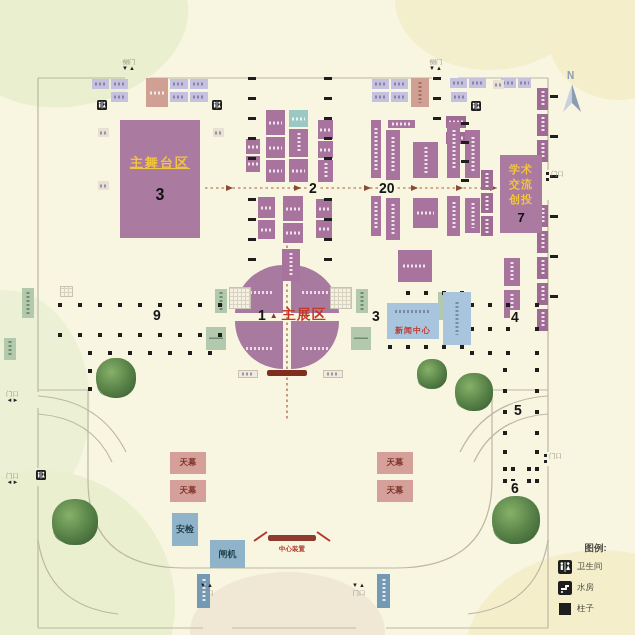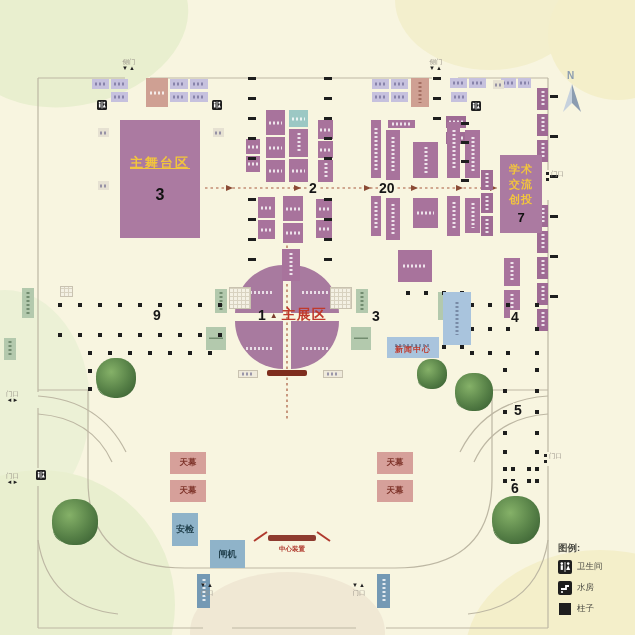--- a/index.html
+++ b/index.html
@@ -58,23 +58,23 @@
   #academic .ln{font-size:11px;font-weight:bold;color:#f2c53d;letter-spacing:1px;line-height:1.25;}
   #academic .no{font-size:13px;font-weight:bold;color:#111;margin-top:2px;}
   .quad{position:absolute;width:48px;height:48px;background:#a87a9f;overflow:hidden;}
   .quad::after{content:"";position:absolute;top:55%;left:22%;right:22%;height:3px;
     background:repeating-linear-gradient(90deg,rgba(255,255,255,.75) 0 2px,transparent 2px 4px);}
   #exhibitRow{position:absolute;left:258px;top:306px;display:flex;align-items:center;
               gap:4px;z-index:6;}
   #exhibitRow .n1{font-size:14px;font-weight:bold;color:#161616;}
   #exhibitRow .ar{font-size:8px;color:#7a3a2c;}
   #exhibitRow .mz{font-size:14px;font-weight:bold;color:#c0392b;letter-spacing:1px;}
-  #news{left:387px;top:303px;width:52px;height:21px;background:#a9c4dd;z-index:4;
+  #news{left:387px;top:303px;width:52px;height:36px;background:#a9c4dd;z-index:4;
         justify-content:flex-end;padding-bottom:3px;position:absolute;display:flex;
-        flex-direction:column;align-items:center;margin-top:34px;}
+        flex-direction:column;align-items:center;}
   #news::before{content:"";position:absolute;top:7px;left:8px;right:8px;height:3px;
     background:repeating-linear-gradient(90deg,rgba(70,80,110,.5) 0 2px,transparent 2px 4px);}
   #news .nm{font-size:8px;font-weight:bold;color:#c0392b;letter-spacing:1px;}
   #news2{position:absolute;left:443px;top:292px;width:28px;height:53px;background:#a9c4dd;z-index:4;}
   #news2::after{content:"";position:absolute;left:50%;top:18%;bottom:18%;width:3px;
     transform:translateX(-50%);
     background:repeating-linear-gradient(180deg,rgba(70,80,110,.5) 0 2px,transparent 2px 4px);}
   #fountain{position:absolute;left:247px;top:432px;width:90px;height:90px;border-radius:50%;
     background:#cbd9f2;box-shadow:0 0 0 5px #dde6f8,0 0 0 6px #c3d2ee,inset 0 0 0 10px rgba(255,255,255,.35);
     display:flex;align-items:center;justify-content:center;z-index:4;}
@@ -84,21 +84,21 @@
   #turnstile{left:210px;top:540px;width:35px;height:28px;background:#8fb3c9;}
   #security .nm,#turnstile .nm{font-size:9px;font-weight:bold;color:#23424f;}
   #centerInstall{position:absolute;left:252px;top:528px;width:80px;height:28px;z-index:4;text-align:center;}
   #centerInstall .bar{position:absolute;left:16px;top:7px;width:48px;height:6px;background:#8e3b2f;border-radius:2px;}
   #centerInstall .nm{position:absolute;left:0;right:0;top:17px;font-size:6.5px;color:#b03a2e;font-weight:bold;}
   #midbar{position:absolute;left:267px;top:370px;width:40px;height:6px;background:#7e2d1e;border-radius:2px;z-index:4;}
   #plazaDisc{position:absolute;left:190px;top:572px;width:195px;height:120px;border-radius:50%;
              background:#f0e8d4;z-index:1;}
   #compass{position:absolute;left:556px;top:70px;width:36px;height:52px;z-index:6;}
   #compass .n{position:absolute;left:11px;top:0;font-size:10px;font-weight:bold;color:#8b9cb0;}
-  #legend{position:absolute;left:558px;top:542px;width:75px;z-index:6;}
+  #legend{position:absolute;left:558px;top:542px;width:75px;z-index:6;text-align:center;}
   #legend .tt{font-size:9.5px;font-weight:bold;color:#4a4a42;margin-bottom:5px;}
   #legend .row{display:flex;align-items:center;gap:5px;margin-bottom:7px;}
   #legend .lbl{font-size:8.5px;color:#4a4a42;}
 </style>
 </head>
 <body>
 
 <div id="stage">
 
   <div class="blob" style="left:-40px;top:-55px;width:230px;height:160px;background:#e9efcf;transform:rotate(-14deg);"></div>

